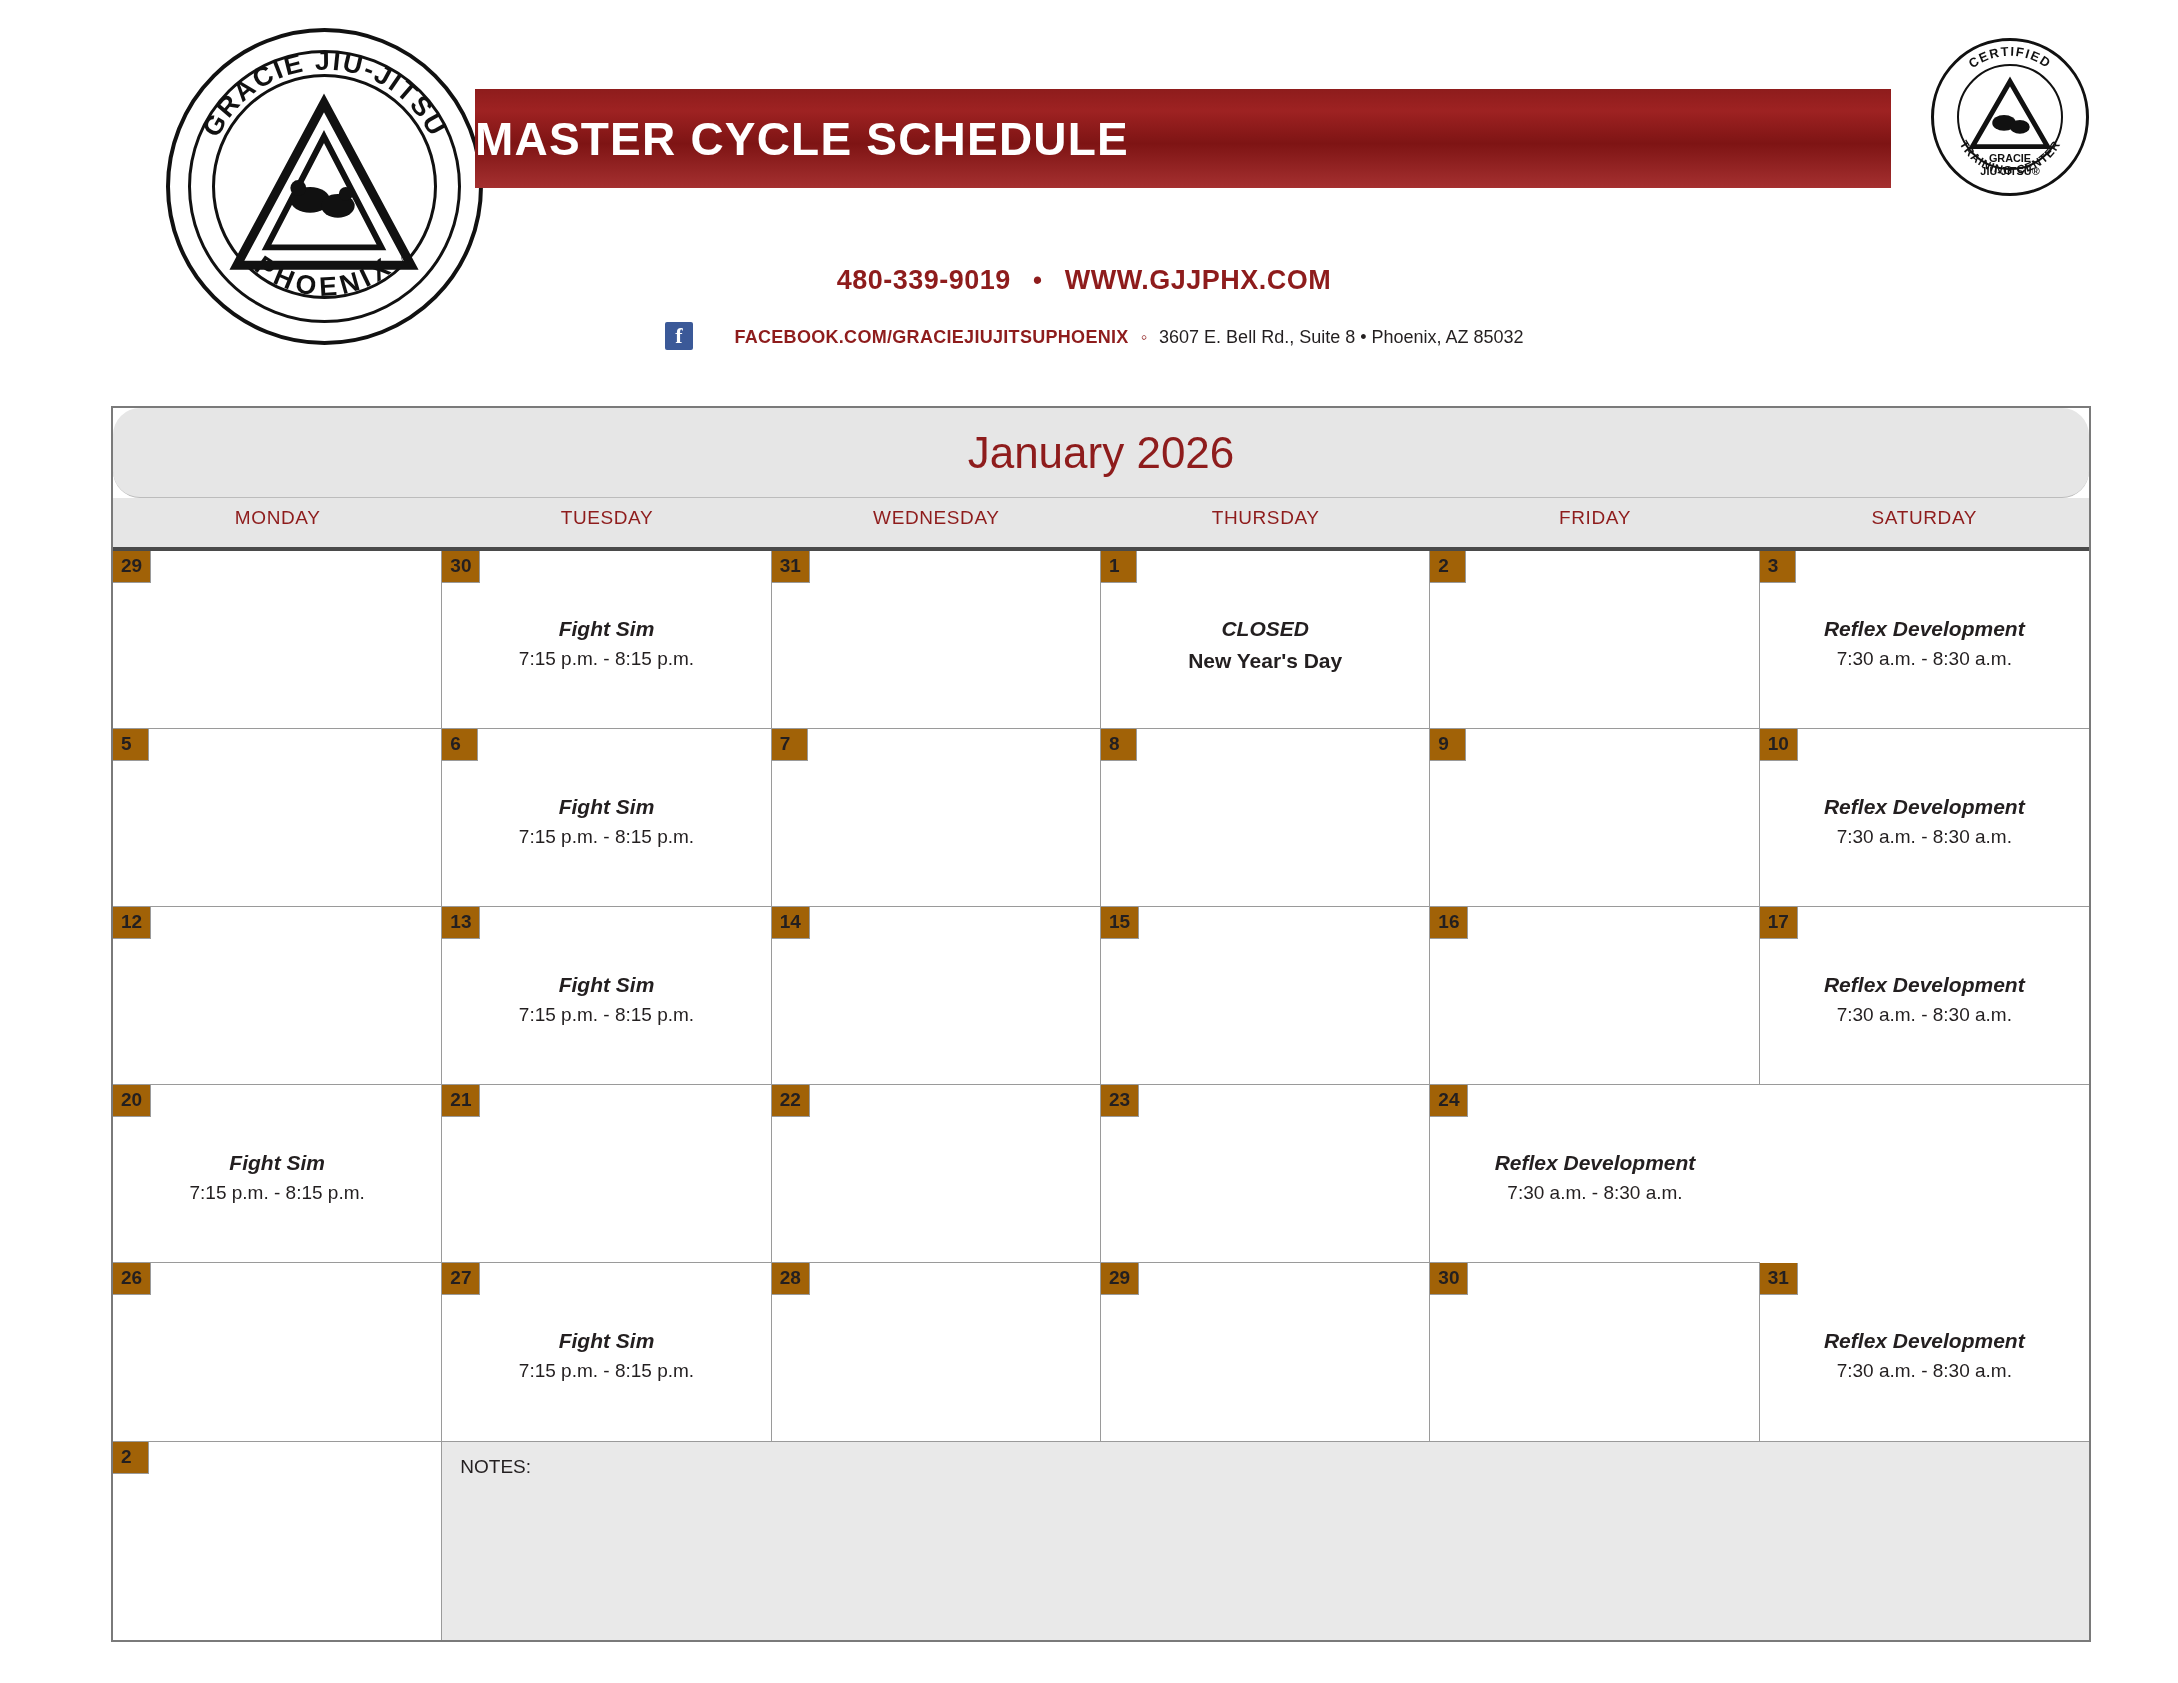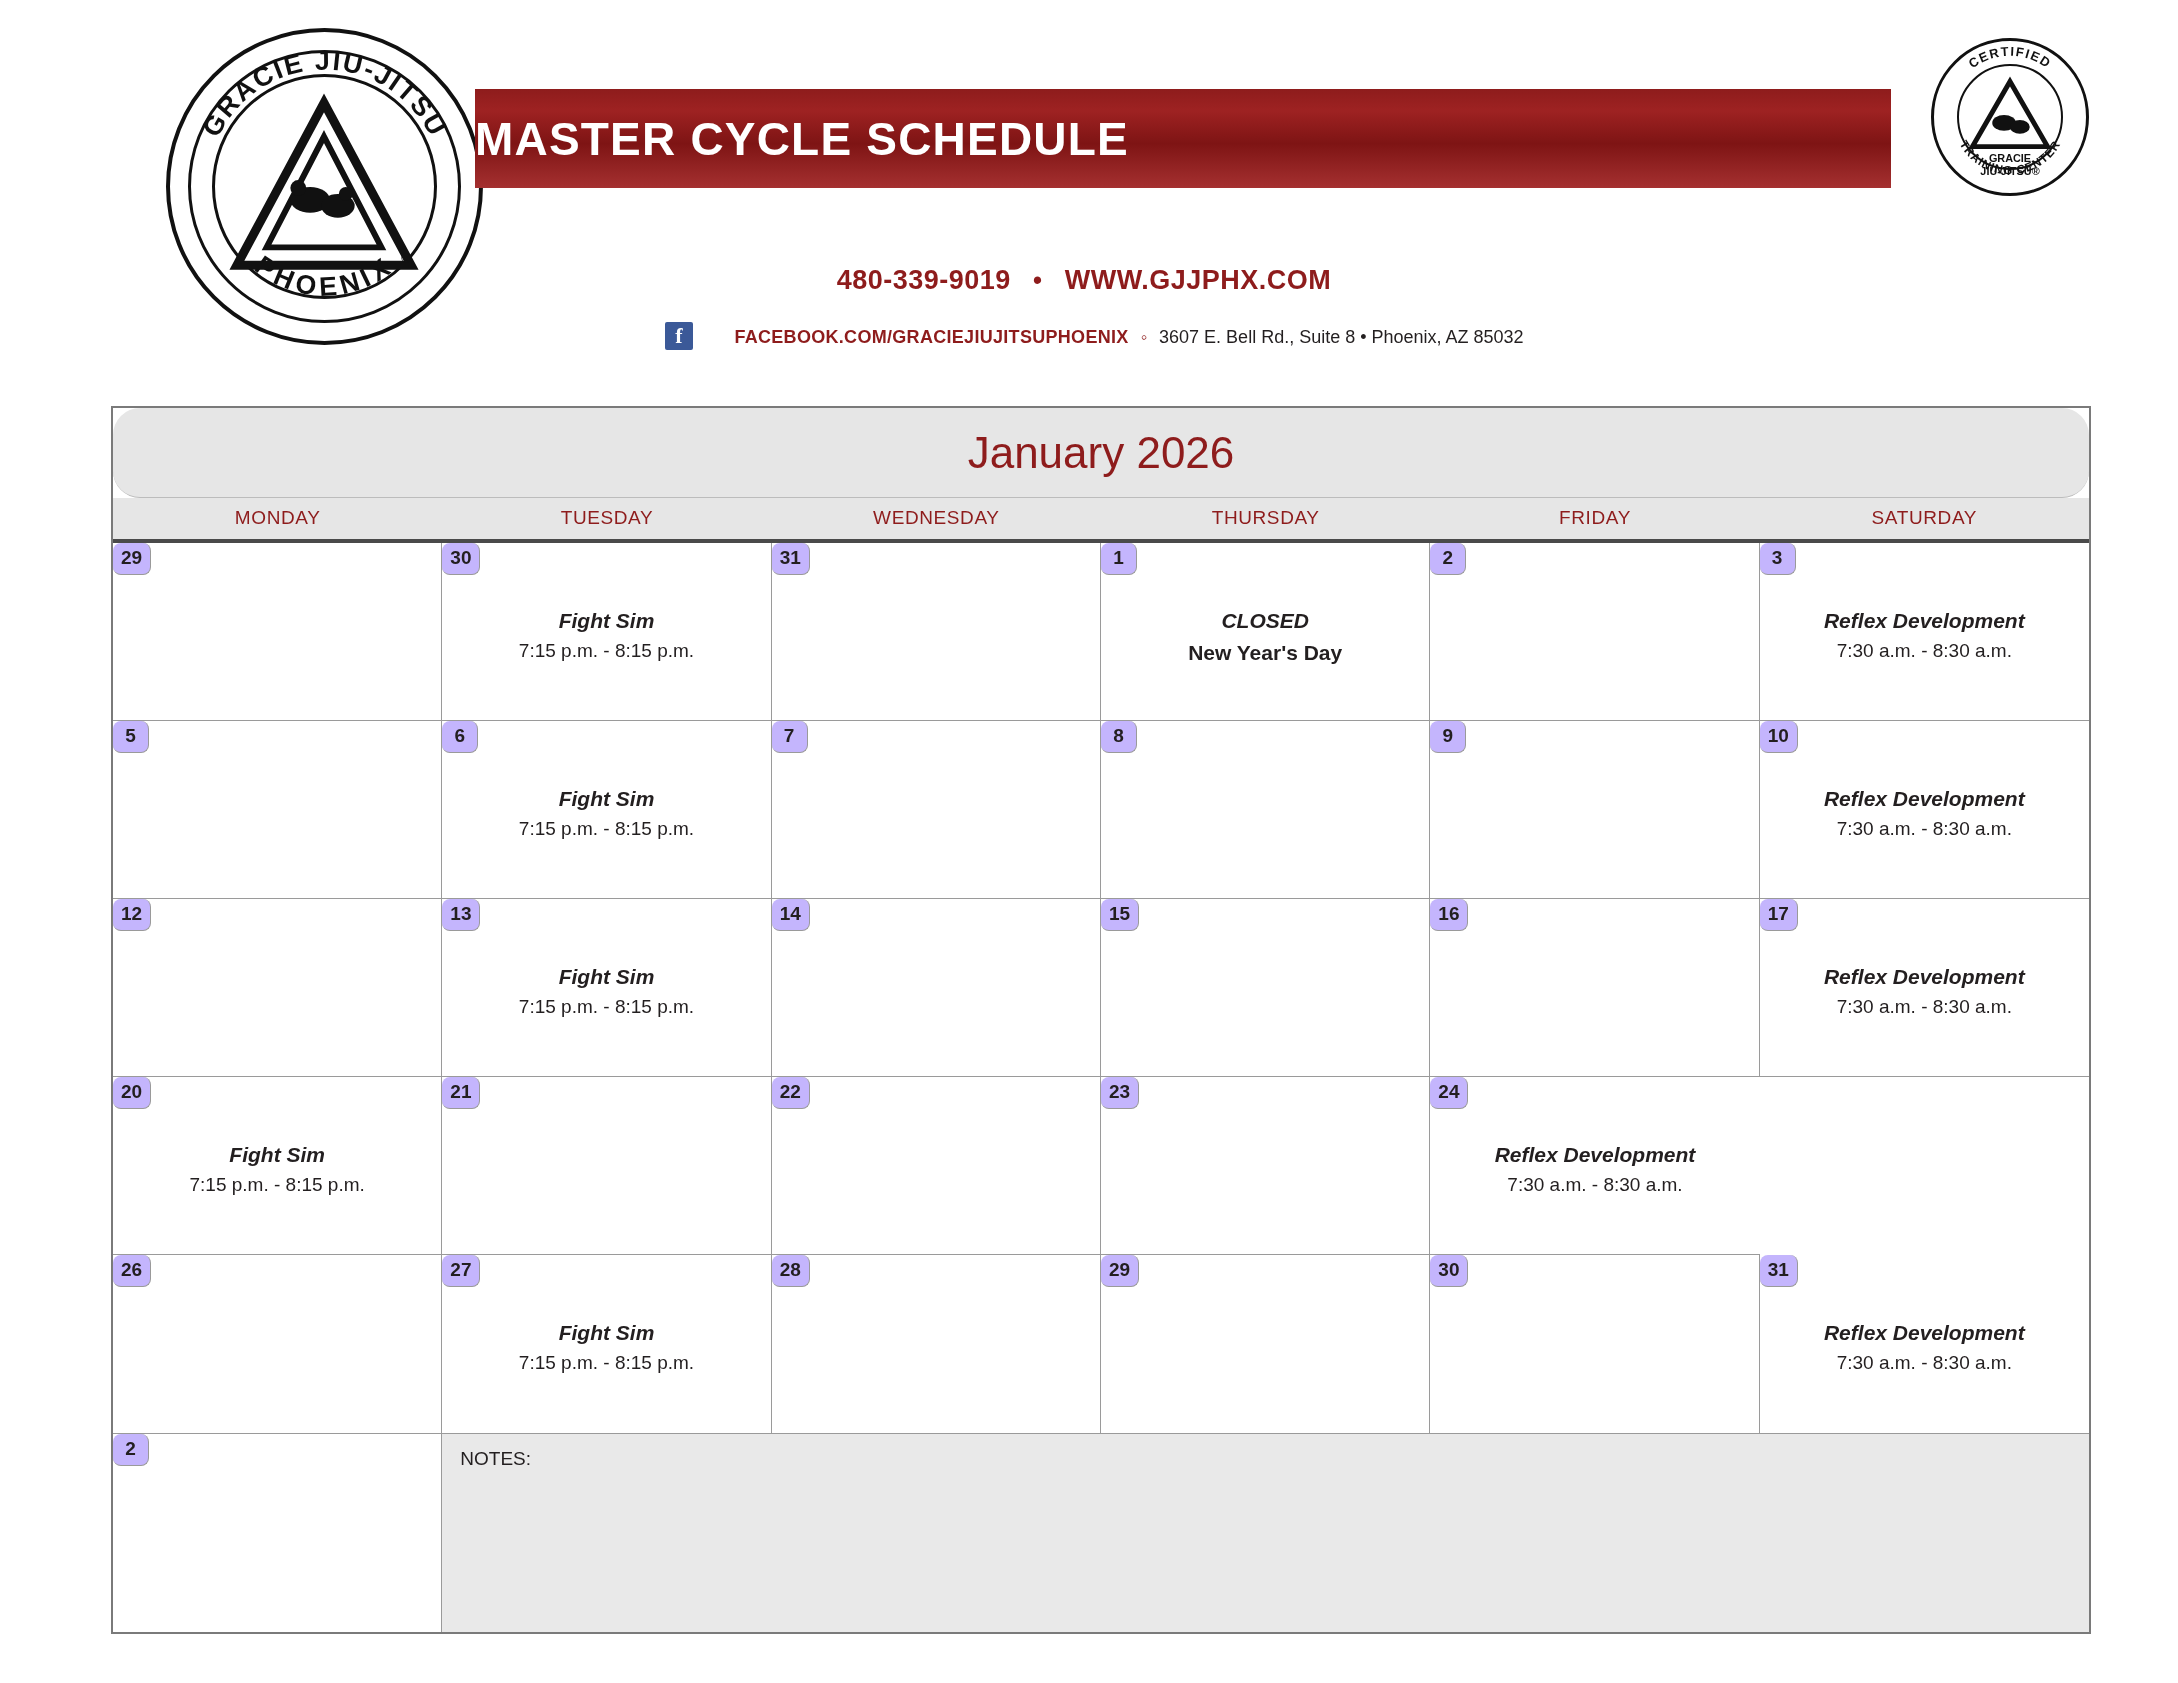--- a/index.html
+++ b/index.html
@@ -172,21 +172,21 @@
     display: grid;
     grid-template-columns: repeat(6, 1fr);
     background: #e6e6e6;
     border-bottom: 4px solid #4a4a4a;
   }
   .dow {
     text-align: center;
     font-size: 19px;
     color: #8e1c1c;
     letter-spacing: 0.6px;
-    padding: 9px 0 10px 0;
+    padding: 9px 0 18px 0;
   }
   .week {
     display: grid;
     grid-template-columns: repeat(6, 1fr);
   }
   .cell {
     position: relative;
     height: 178px;
     border-right: 1px solid #9a9a9a;
     border-bottom: 1px solid #9a9a9a;
@@ -199,24 +199,23 @@
     position: absolute;
     left: 0;
     top: 0;
     min-width: 36px;
     padding: 4px 8px 5px 8px;
     font-size: 19px;
     font-weight: bold;
     color: #231f20;
     border-right: 1px solid #9a9a9a;
     border-bottom: 1px solid #9a9a9a;
-    background: #c4b5fd;
+    background: #a16207;
     box-sizing: border-box;
-    text-align: center;
-    border-radius: 8px;
+    text-align: left;
   }
   .evt {
     margin-top: 28px;
     text-align: center;
     line-height: 1.5;
   }
   .evt .title {
     font-size: 21px;
     font-weight: bold;
     color: #231f20;

